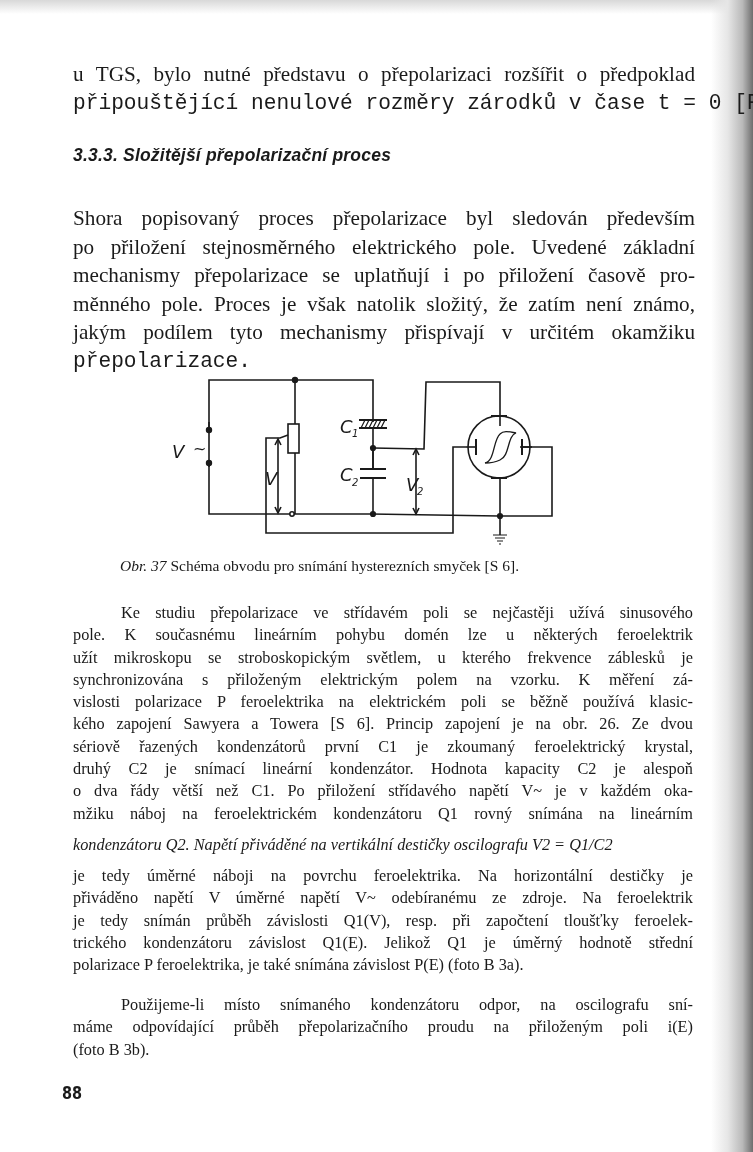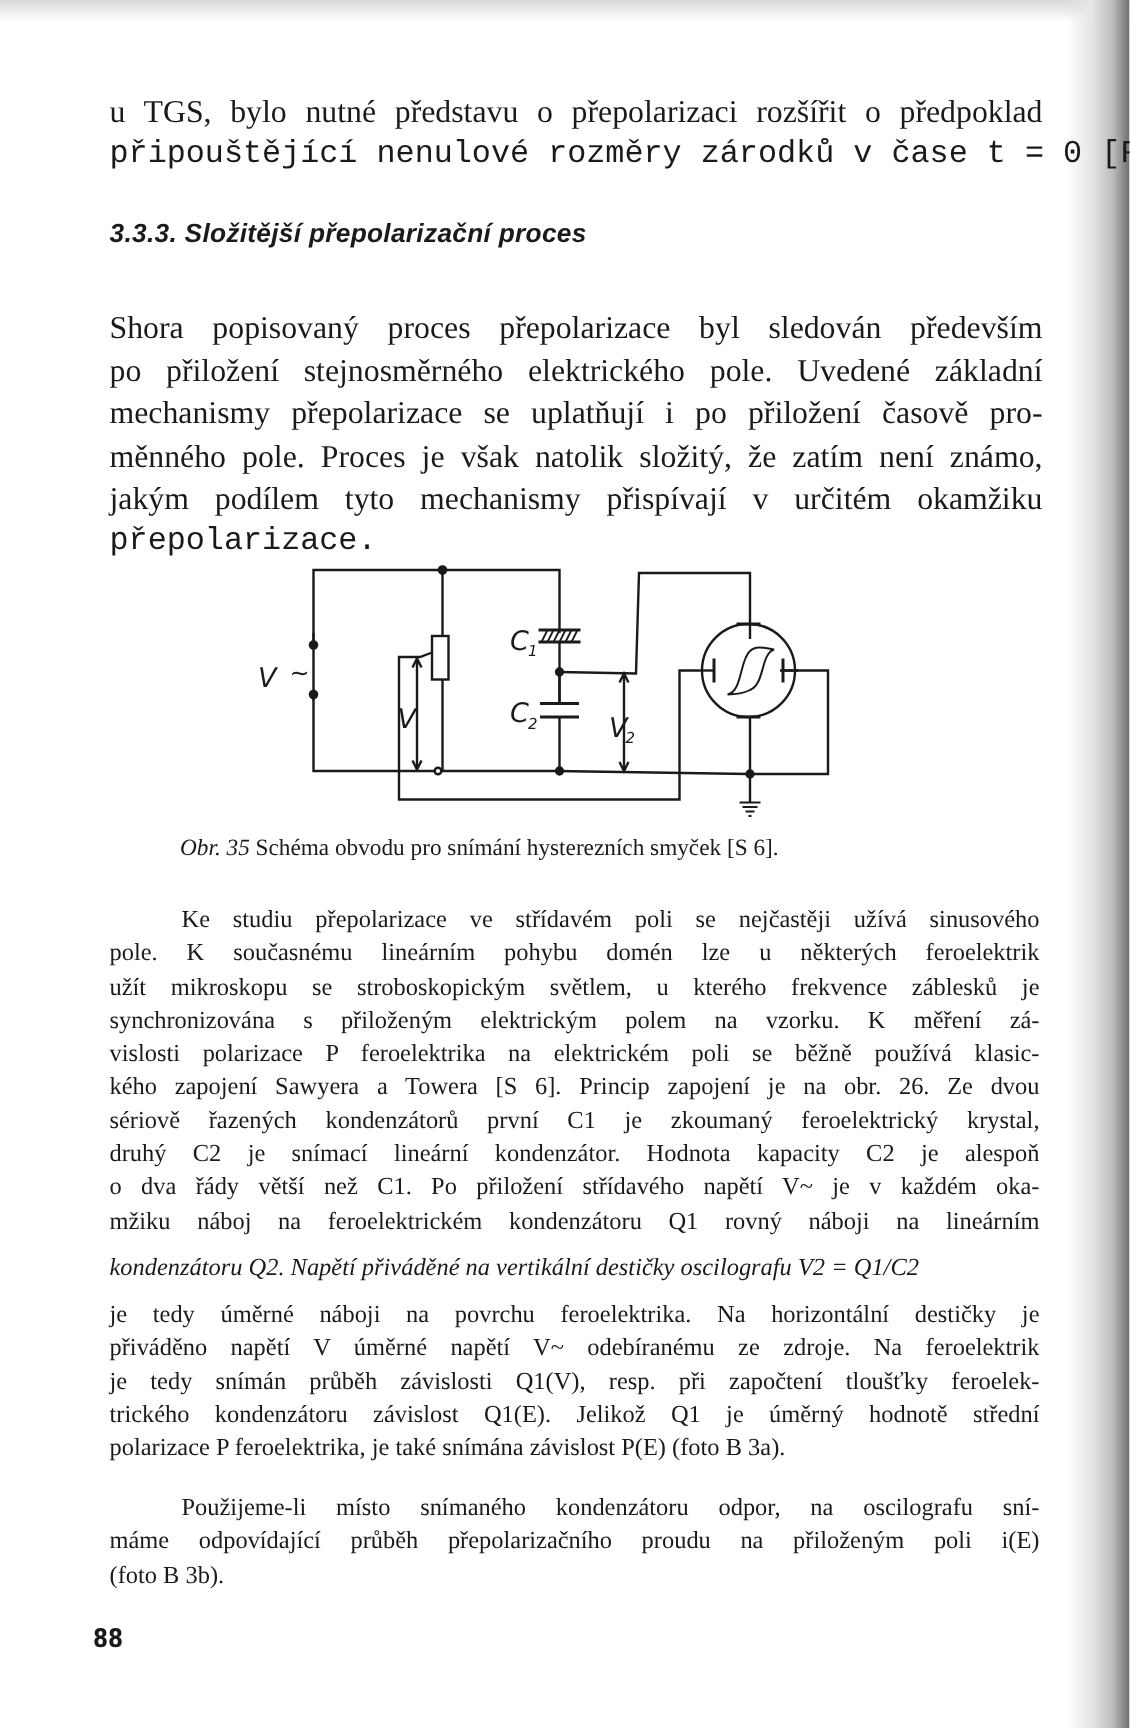--- a/index.html
+++ b/index.html
@@ -136,35 +136,35 @@
       <text x="180" y="63" font-size="18">C</text>
       <text x="192" y="67" font-size="10">1</text>
       <text x="180" y="111" font-size="18">C</text>
       <text x="192" y="116" font-size="10">2</text>
       <text x="246" y="121" font-size="18">V</text>
       <text x="257" y="125" font-size="10">2</text>
     </g>
   </svg>
 
   <div class="caption">
-    <i>Obr. 35</i>
+    <i>Obr. 37</i>
     <span>Schéma obvodu pro snímání hysterezních smyček [S 6].</span>
   </div>
 
   <div class="small" style="top:602px;">
     <span class="ln indent">Ke studiu přepolarizace ve střídavém poli se nejčastěji užívá sinusového</span>
     <span class="ln">pole. K současnému lineárním pohybu domén lze u některých feroelektrik</span>
     <span class="ln">užít mikroskopu se stroboskopickým světlem, u kterého frekvence záblesků je</span>
     <span class="ln">synchronizována s přiloženým elektrickým polem na vzorku. K měření zá-</span>
     <span class="ln">vislosti polarizace P feroelektrika na elektrickém poli se běžně používá klasic-</span>
     <span class="ln">kého zapojení Sawyera a Towera [S 6]. Princip zapojení je na obr. 26. Ze dvou</span>
     <span class="ln">sériově řazených kondenzátorů první C1 je zkoumaný feroelektrický krystal,</span>
     <span class="ln">druhý C2 je snímací lineární kondenzátor. Hodnota kapacity C2 je alespoň</span>
     <span class="ln">o dva řády větší než C1. Po přiložení střídavého napětí V~ je v každém oka-</span>
-    <span class="ln">mžiku náboj na feroelektrickém kondenzátoru Q1 rovný náboji na lineárním</span>
+    <span class="ln">mžiku náboj na feroelektrickém kondenzátoru Q1 rovný snímána na lineárním</span>
     <span class="ln last" style="line-height:40px;font-style:italic;">kondenzátoru Q2. Napětí přiváděné na vertikální destičky oscilografu V2 = Q1/C2</span>
     <span class="ln">je tedy úměrné náboji na povrchu feroelektrika. Na horizontální destičky je</span>
     <span class="ln">přiváděno napětí V úměrné napětí V~ odebíranému ze zdroje. Na feroelektrik</span>
     <span class="ln">je tedy snímán průběh závislosti Q1(V), resp. při započtení tloušťky feroelek-</span>
     <span class="ln">trického kondenzátoru závislost Q1(E). Jelikož Q1 je úměrný hodnotě střední</span>
     <span class="ln last">polarizace P feroelektrika, je také snímána závislost P(E) (foto B 3a).</span>
   </div>
 
   <div class="small" style="top:994px;">
     <span class="ln indent">Použijeme-li místo snímaného kondenzátoru odpor, na oscilografu sní-</span>

